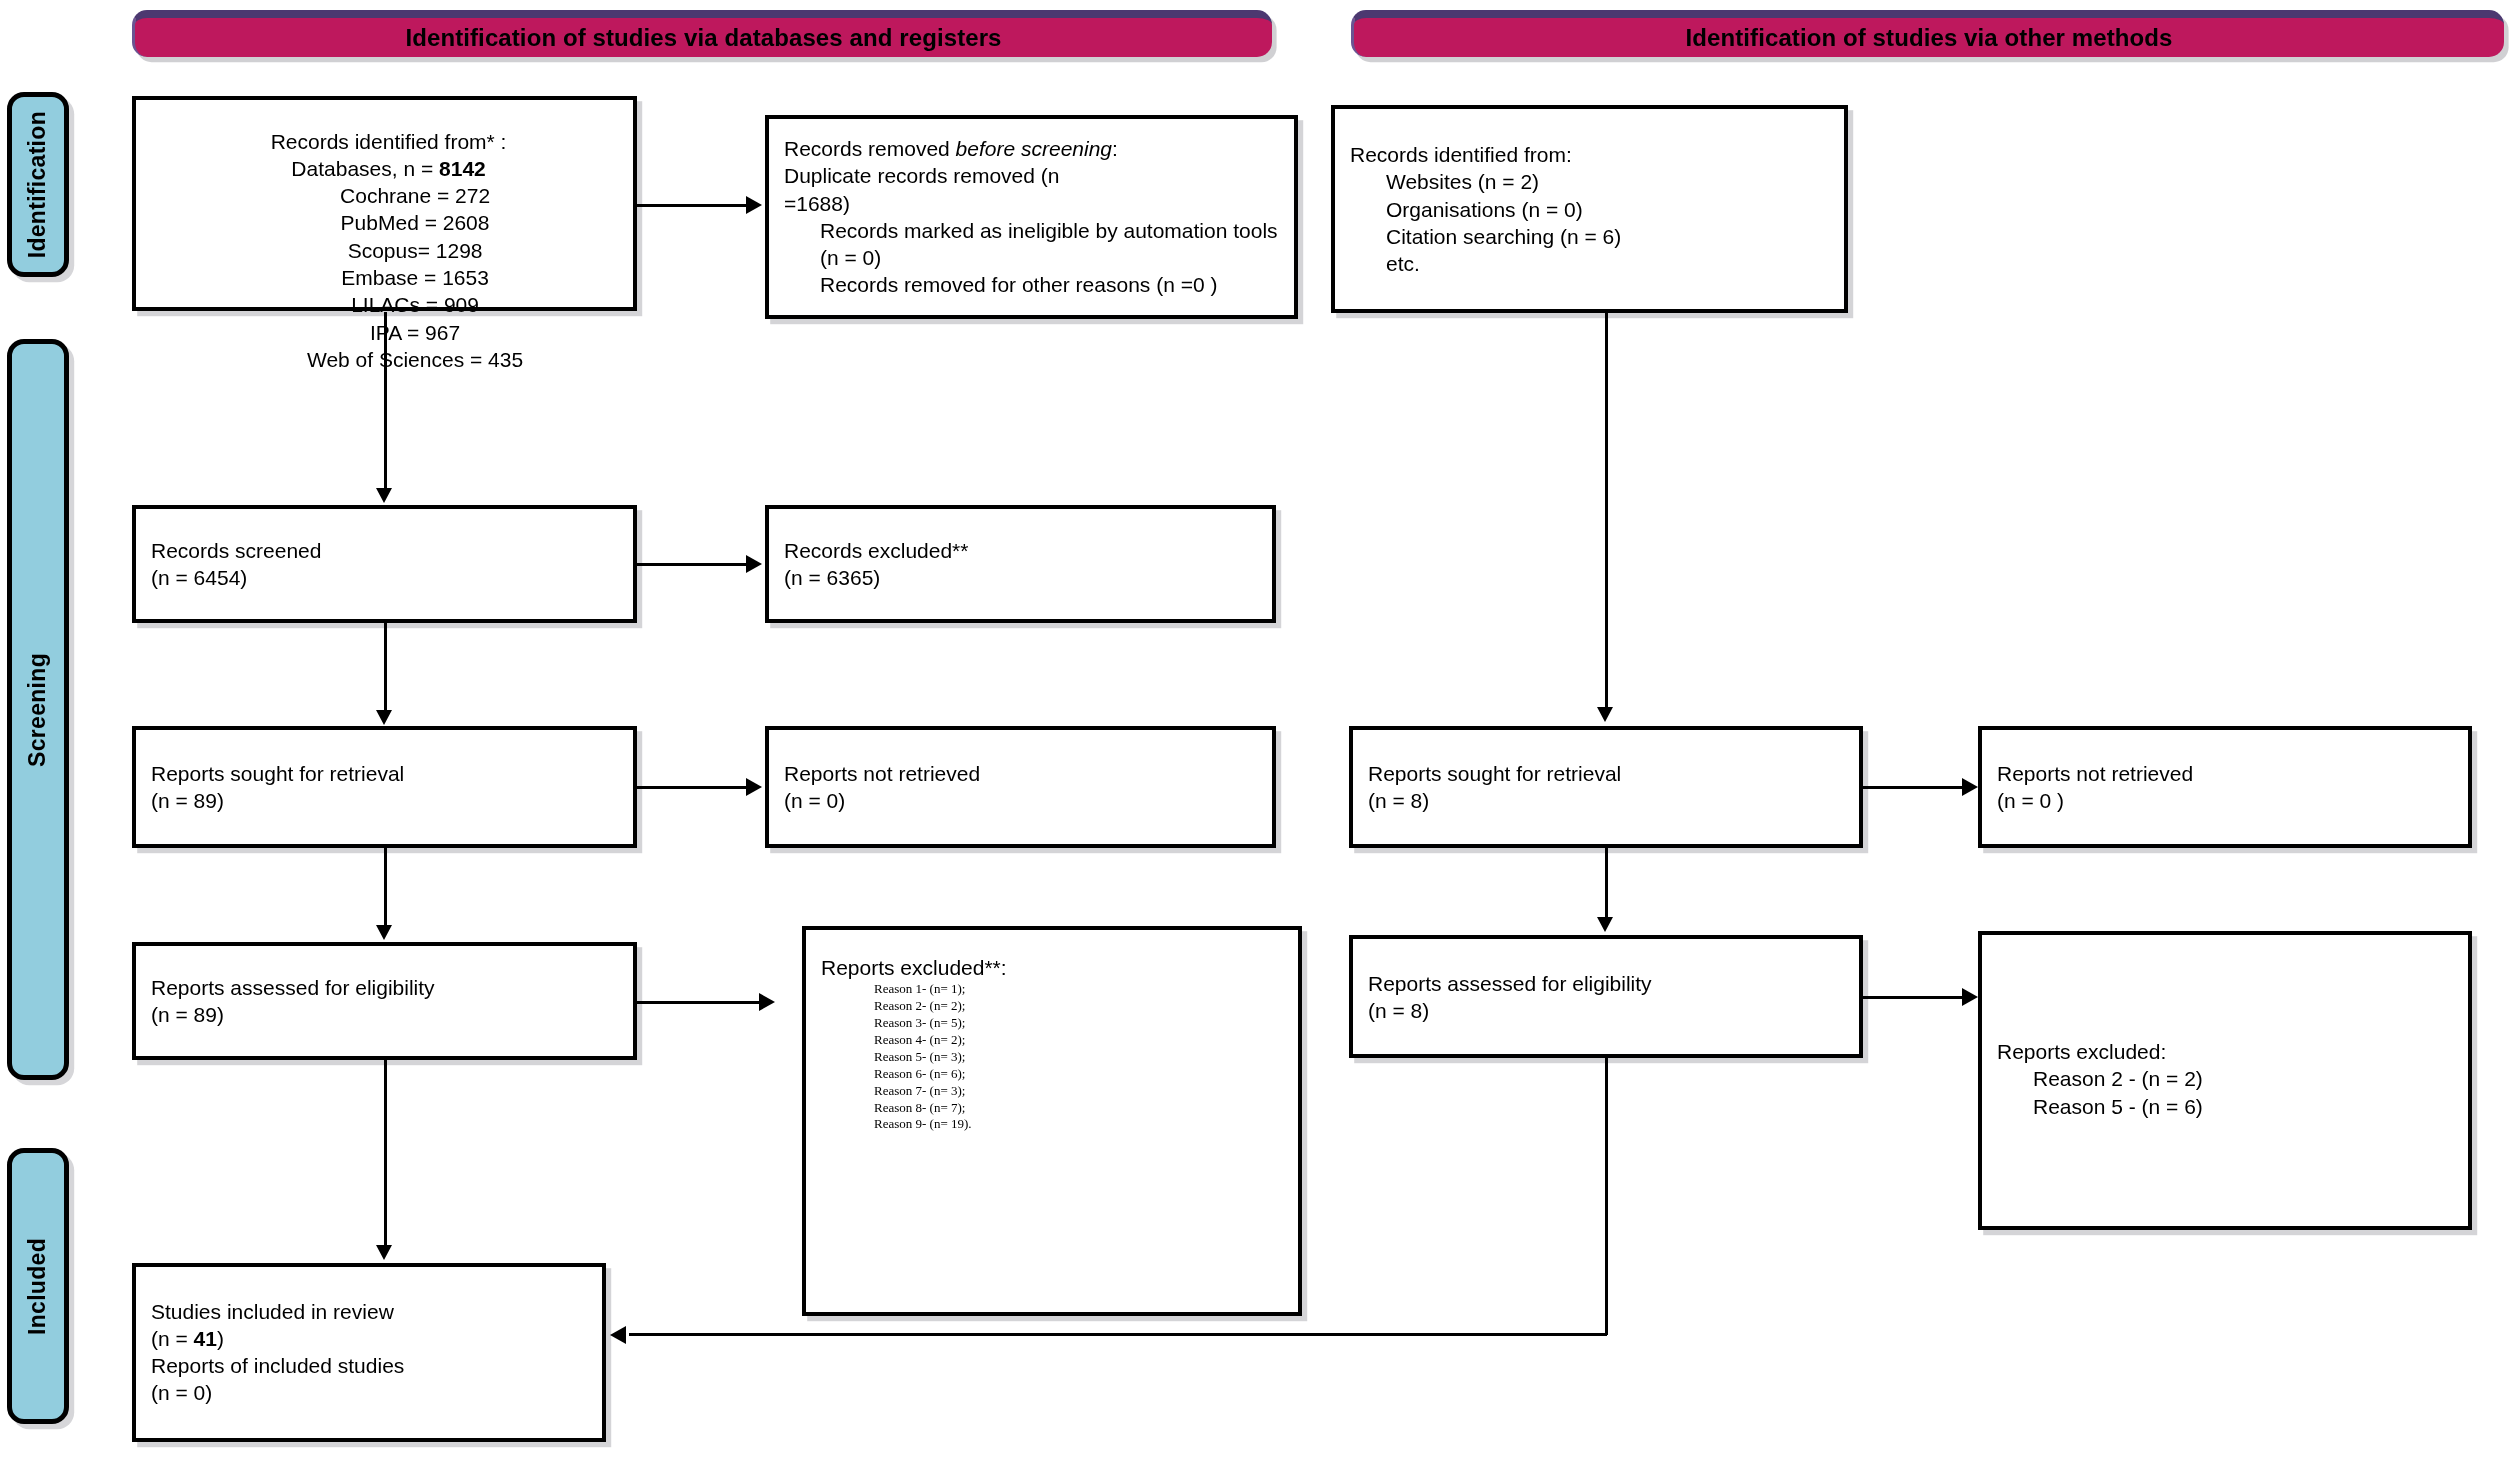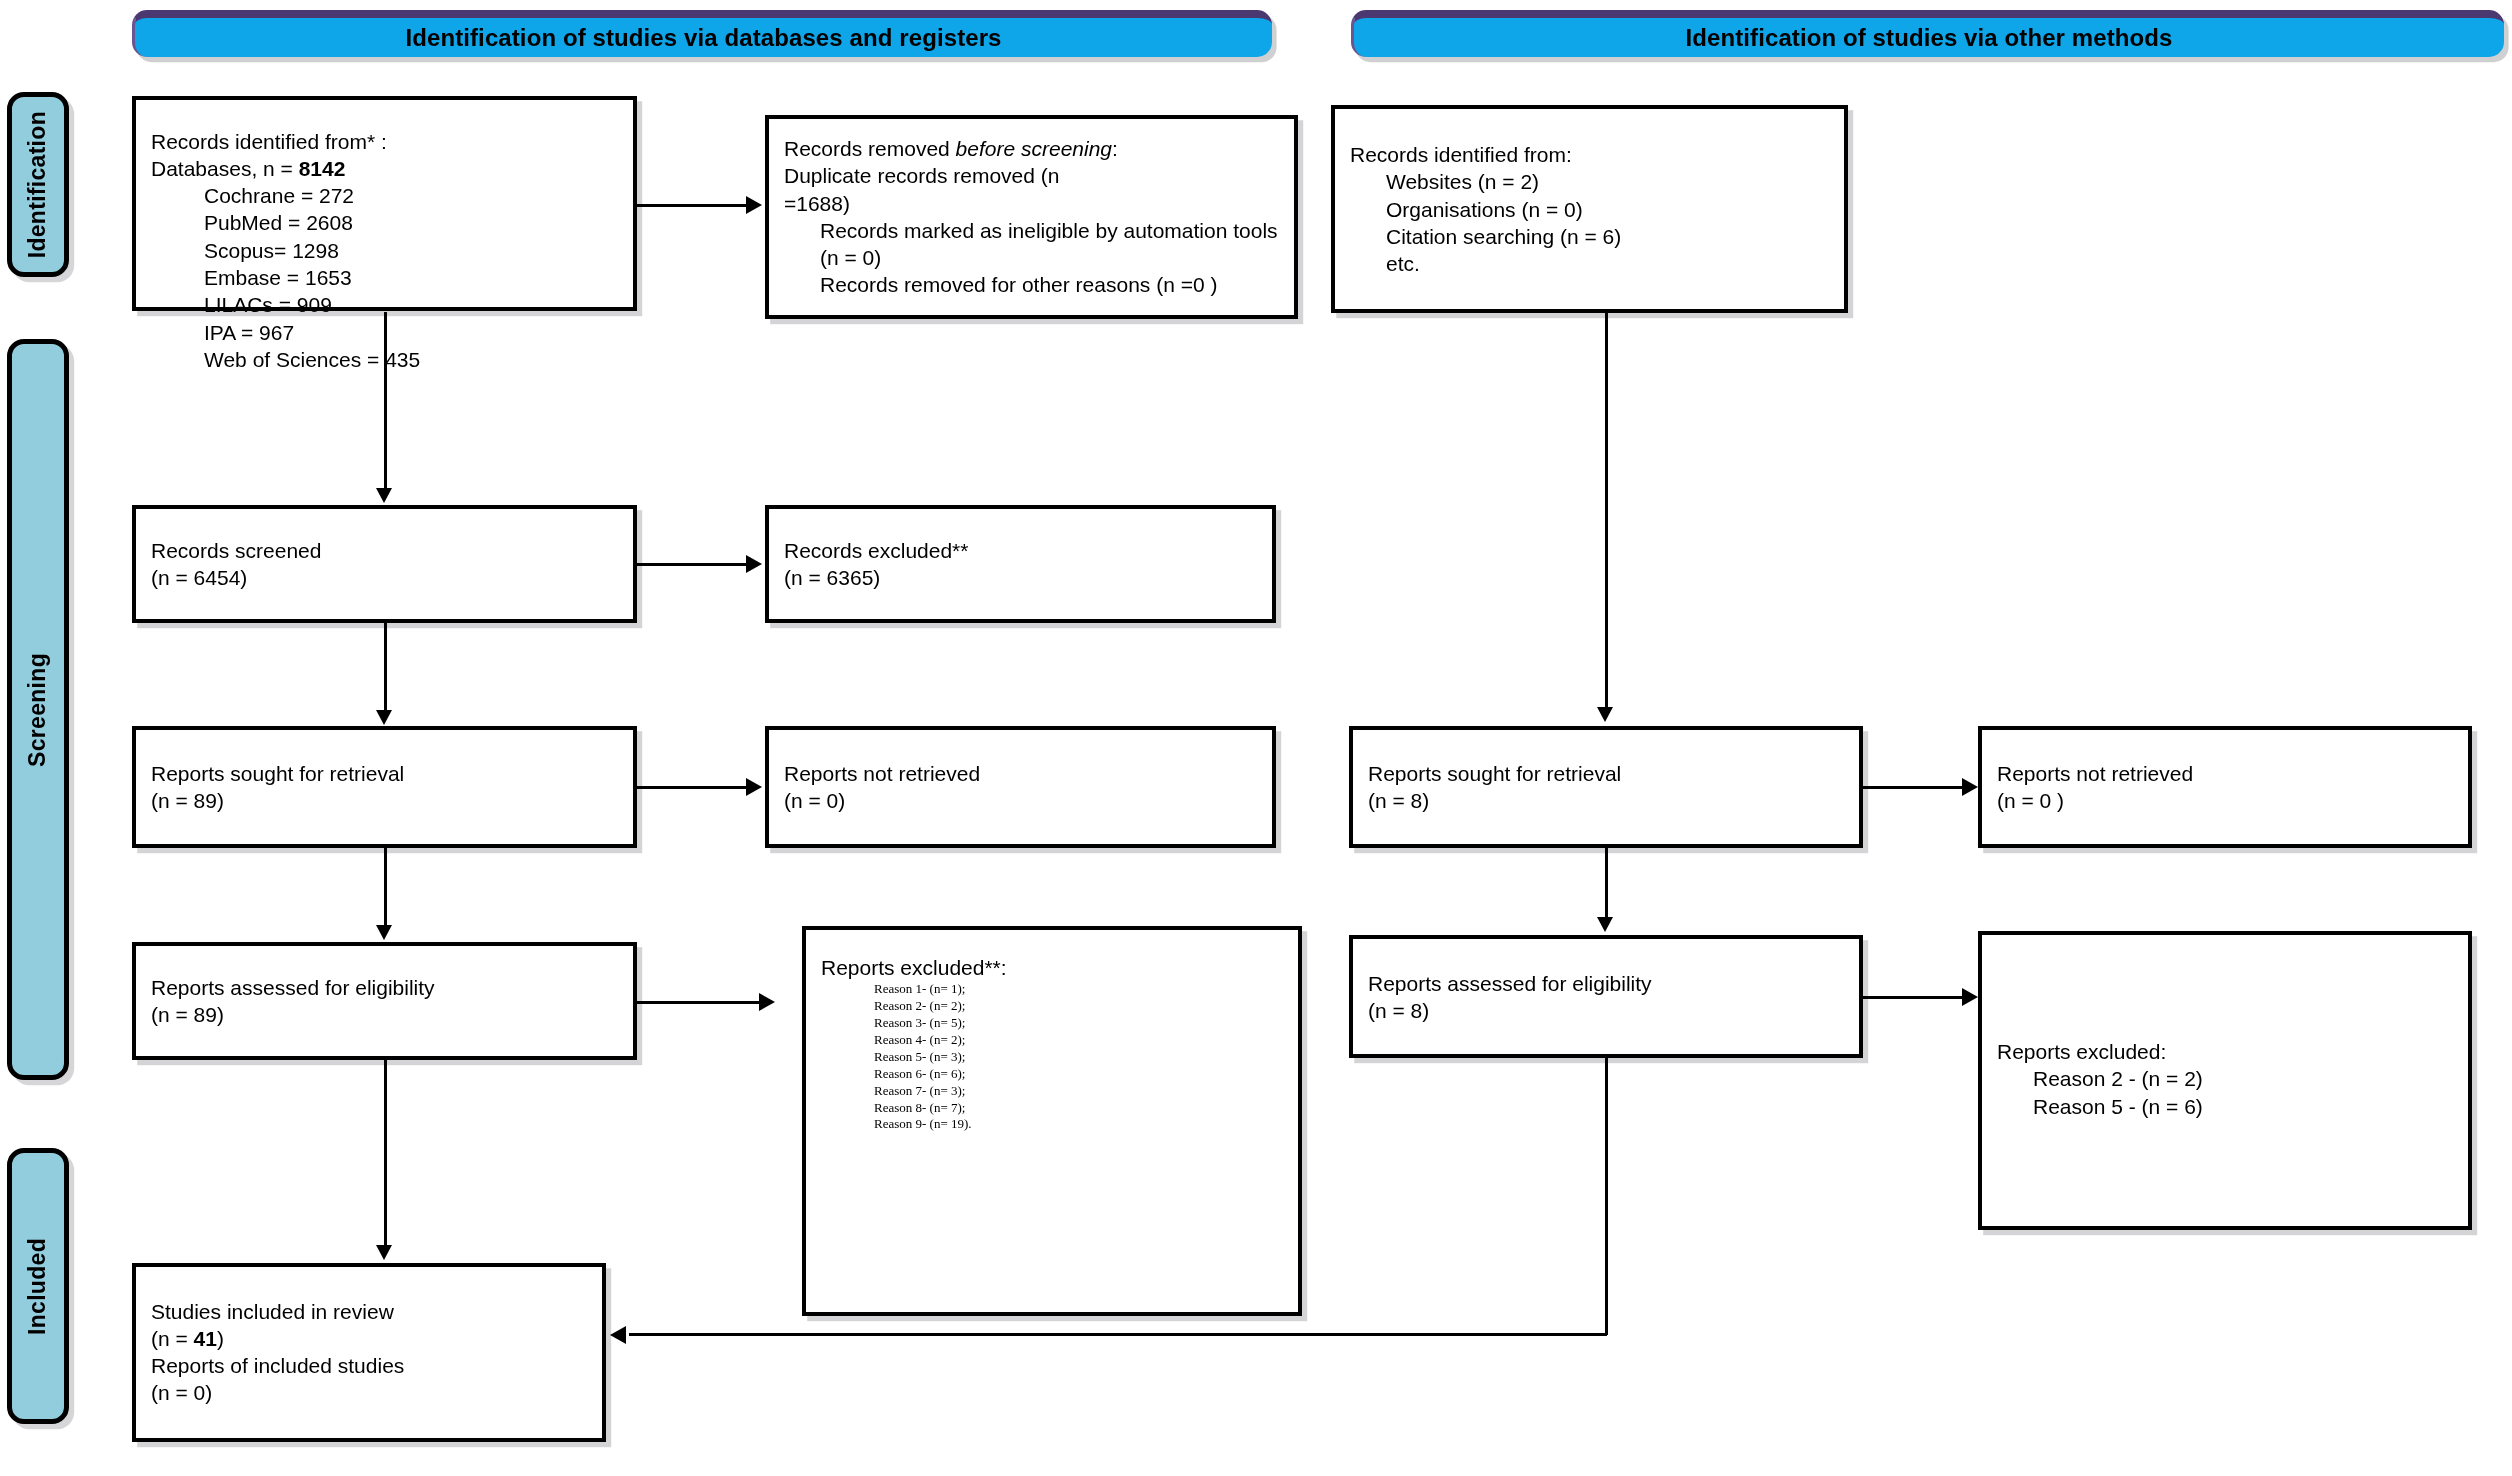--- a/index.html
+++ b/index.html
@@ -1,20 +1,20 @@
 <!DOCTYPE html>
 <html style="font-size:9.2px"><head>
 <meta charset="utf-8">
 <style>
   html,body{margin:0;padding:0;background:#ffffff;}
   body{font-family:"Liberation Sans",sans-serif;}
   #stage{position:relative;width:2512px;height:1477px;background:#fff;overflow:hidden;}
 
   
-  .hdr{position:absolute;background:#0ea5e9;border-radius:15px;
+  .hdr{position:absolute;background:#be185d;border-radius:15px;
        border-top:8px solid #4C3870;border-left:3.4px solid #6B5492;
        box-shadow:4.6px 5.2px 0 rgba(120,120,130,.35);
        display:flex;align-items:center;justify-content:center;box-sizing:border-box;}
   .hdr span{color:#000;font-weight:bold;font-size:24px;letter-spacing:0.1px;
             font-family:"Liberation Sans",sans-serif;}
 
   
   .pill{position:absolute;background:#92CDDE;border:5.2px solid #000;border-radius:17px;
         box-shadow:5.2px 5.2px 0 rgba(120,120,130,.30);box-sizing:border-box;
         display:flex;align-items:center;justify-content:center;}
@@ -63,21 +63,21 @@
   </div>
 
   <div class="pill" style="left:6.9px;top:339px;width:62px;height:741px;">
     <span>Screening</span>
   </div>
 
   <div class="pill" style="left:6.9px;top:1148px;width:62px;height:276px;">
     <span>Included</span>
   </div>
 
-  <div class="box" style="left:132px;top:96px;width:505px;height:215px;">
+  <div class="box" style="left:132px;top:96px;width:505px;height:215px;text-align:center;">
     <div class="txt topset">
       <span>Records identified from* :</span><br>
       <span>Databases, n = </span><span class="bold">8142</span><br>
       <span class="ind1">Cochrane = 272</span>
       <span class="ind1">PubMed = 2608</span>
       <span class="ind1">Scopus= 1298</span>
       <span class="ind1">Embase = 1653</span>
       <span class="ind1">LILACs = 909</span>
       <span class="ind1">IPA = 967</span>
       <span class="ind1">Web of Sciences = 435</span>

